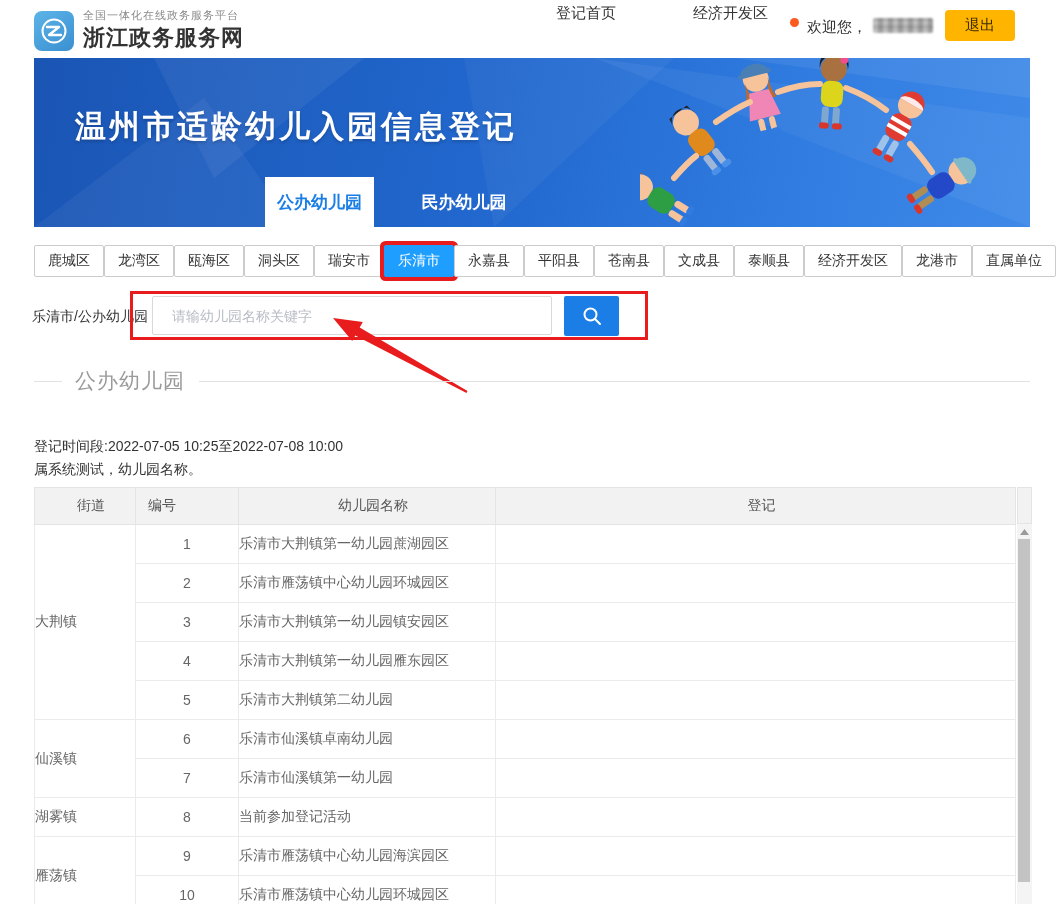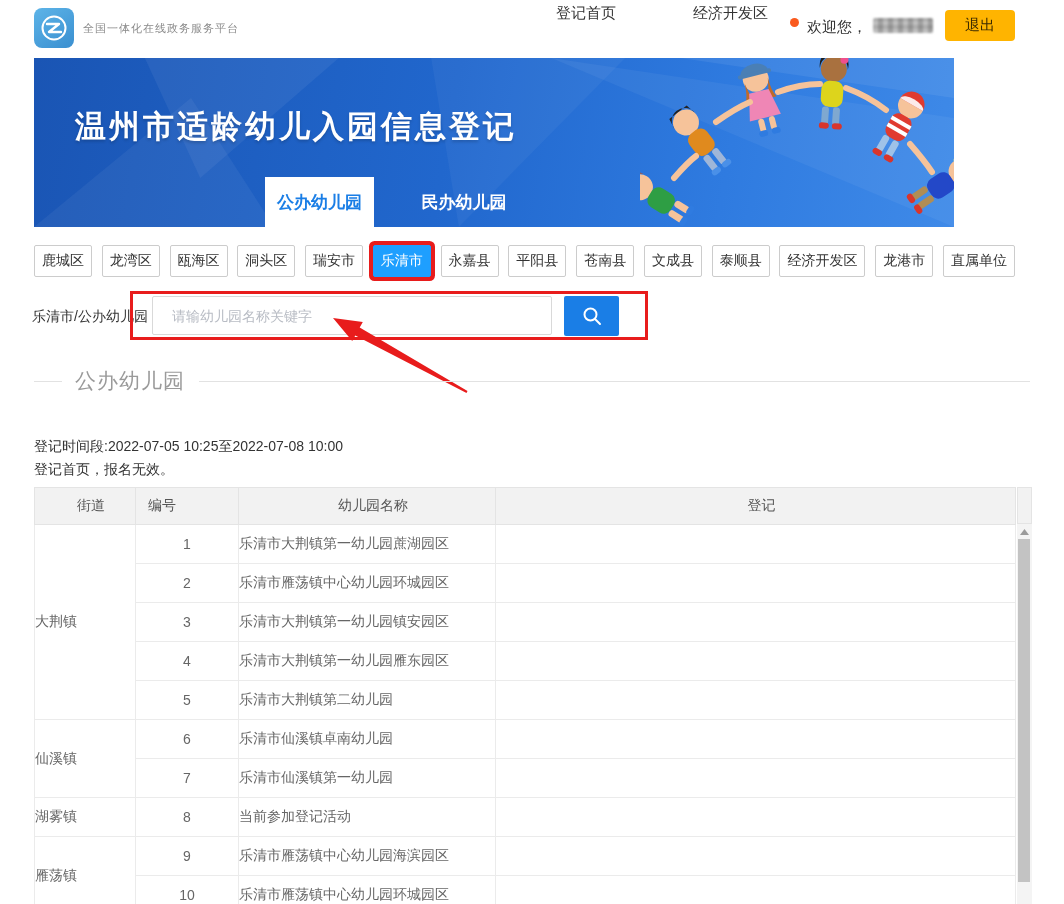--- a/index.html
+++ b/index.html
@@ -23,36 +23,36 @@
   .welcome-text { font-size:15px; color:#333; }
   .masked-name { width:60px; height:15px; margin-left:6px; border-radius:2px;
     background:
       repeating-linear-gradient(0deg,#d8d8d8 0 4px,#c4c4c4 4px 8px),
       repeating-linear-gradient(90deg,#e2e2e2 0 5px,#bdbdbd 5px 10px);
     background-blend-mode:multiply; filter:blur(1.3px); }
   .logout-btn { position:absolute; left:945px; top:10px; width:70px; height:31px;
     background:#ffb400; border:none; border-radius:4px; font-size:15px; color:#3b2a00; cursor:pointer; }
 
   
-  .banner { position:absolute; left:34px; top:58px; width:920px; height:169px; overflow:hidden;
+  .banner { position:absolute; left:34px; top:58px; width:996px; height:169px; overflow:hidden;
     background:linear-gradient(100deg,#1a55b4 0%,#2167cd 45%,#2f7be0 75%,#3f8ae8 100%); }
   .banner-poly { position:absolute; inset:0; width:100%; height:100%; }
   .banner-title { position:absolute; left:41px; top:48px; font-size:31px; font-weight:bold;
     color:#fff; letter-spacing:3px; text-shadow:0 2px 3px rgba(0,0,0,0.18); }
   .banner-tabs { position:absolute; left:231px; bottom:0; display:flex; }
   .banner-tab { width:110px; height:50px; display:flex; align-items:center; justify-content:center;
     font-size:17px; font-weight:bold; color:#fff; cursor:pointer; }
   .banner-tab.active { background:#fff; color:#1a7ee6; width:109px; }
   .banner-tab.inactive { margin-left:30px; width:120px; }
   .kids-svg { position:absolute; left:606px; top:0; }
 
   
   .district-bar { position:absolute; left:34px; top:244px; width:981px; height:33px;
     display:flex; justify-content:space-between; align-items:center; }
-  .district-btn { height:32px; padding:0 7px; background:#fff; border:1px solid #ccc; border-radius:2px;
+  .district-btn { height:32px; padding:0 13px; background:#fff; border:1px solid #ccc; border-radius:2px;
     font-size:14px; color:#333; cursor:pointer; white-space:nowrap;text-align:center; }
   .district-btn.active { background:#1e9fff; border-color:#1e9fff; color:#fff;
     box-shadow:0 0 0 4px #e81c1c; }
 
   
   .search-label { position:absolute; left:32px; top:308px; font-size:14px; color:#333; }
   .search-annotation { position:absolute; left:130px; top:291px; width:518px; height:49px;
     border:3px solid #e81c1c; pointer-events:none; }
   .search-input { position:absolute; left:152px; top:296px; width:400px; height:39px;
     border:1px solid #d9d9d9; border-radius:2px; padding:0 19px; font-size:14px; color:#333; outline:none; }
@@ -106,20 +106,21 @@
   <div class="top-header">
     <div class="logo-wrap">
       <div class="logo-icon">
         <svg width="30" height="30" viewBox="0 0 30 30">
           <circle cx="15" cy="15" r="11.5" fill="none" stroke="#ffffff" stroke-width="2"></circle>
           <path d="M8 11 L20 11 L10 19 L22 19" fill="none" stroke="#ffffff" stroke-width="2.4" stroke-linecap="round" stroke-linejoin="round"></path>
         </svg>
       </div>
       <div class="logo-text">
         <div class="logo-platform">全国一体化在线政务服务平台</div>
+        <div class="logo-site">浙江政务服务网</div>
       </div>
     </div>
     <div class="top-nav-item nav-home">登记首页</div>
     <div class="top-nav-item nav-mine">经济开发区</div>
     <div class="welcome-wrap">
       <span class="welcome-dot"></span>
       <span class="welcome-text">欢迎您，</span>
       <span class="masked-name"></span>
     </div>
     <button class="logout-btn">退出</button>
@@ -241,21 +242,21 @@
     <polygon points="33,18 52.2,41.1 55.3,35.4 166.5,92.9 167.5,91.1 59.7,27.6 62.8,21.9" fill="#e81c1c"></polygon>
   </svg>
 
   <div class="section-title-row">
     <div class="section-line-left"></div>
     <div class="section-title">公办幼儿园</div>
     <div class="section-line-right"></div>
   </div>
 
   <div class="notice-period">登记时间段:2022-07-05 10:25至2022-07-08 10:00</div>
-  <div class="notice-note">登记首页，报名无效。</div>
+  <div class="notice-note">属系统测试，幼儿园名称。</div>
 
   <div class="table-wrap">
     <table class="kg">
       <colgroup>
           <col class="c1">
           <col class="c2">
           <col class="c3">
           <col class="c4">
         </colgroup>
       <thead>

